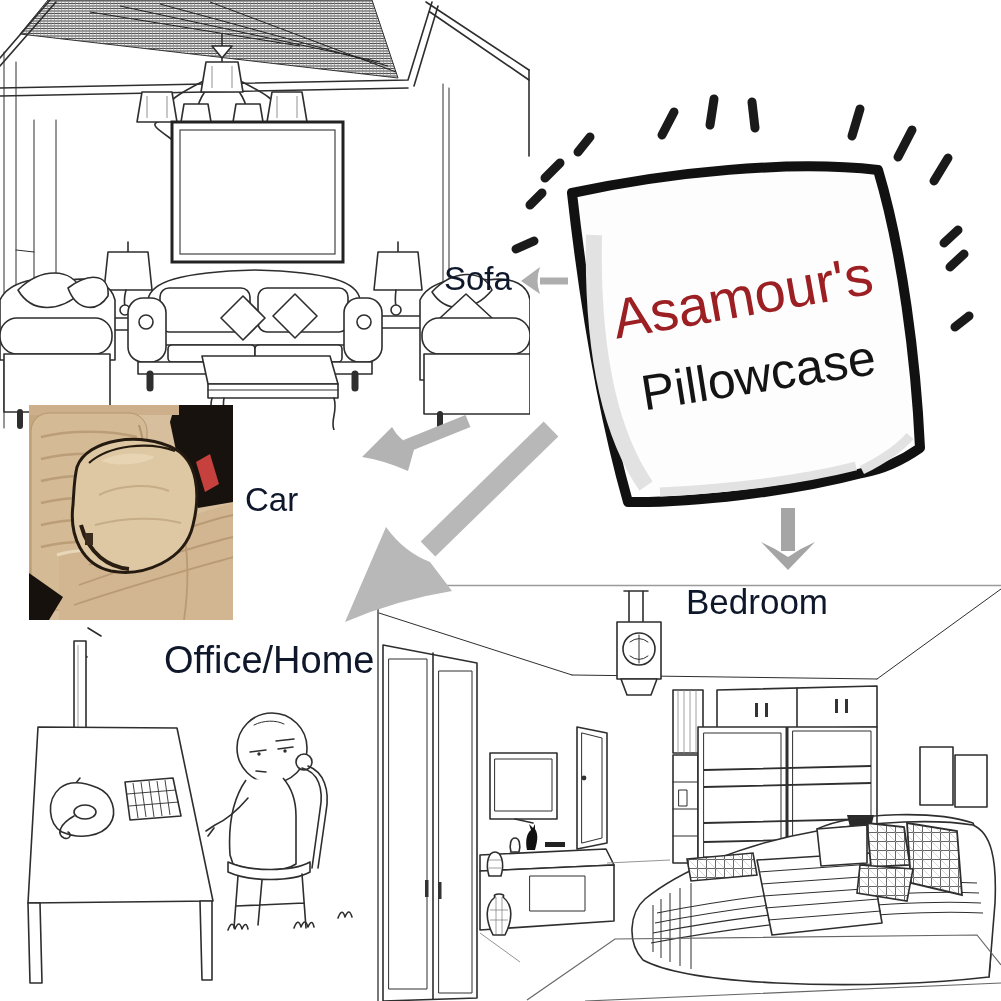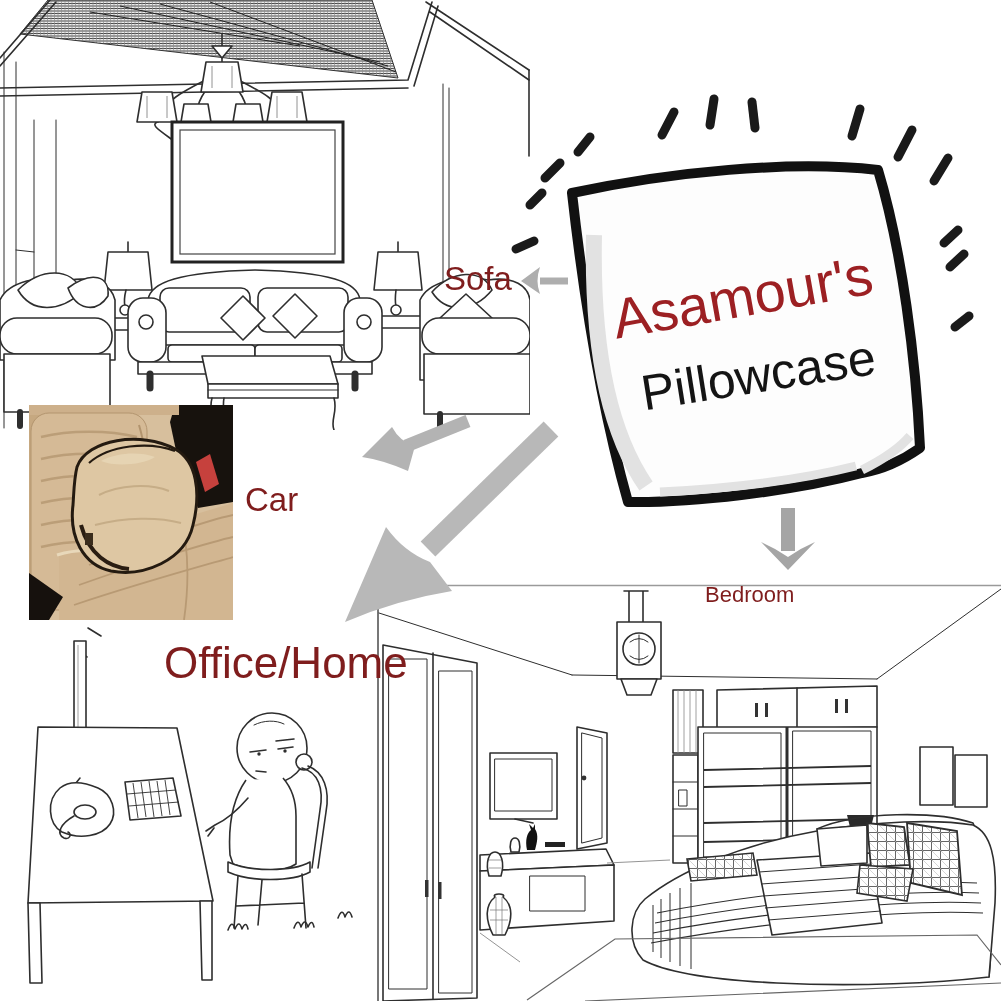--- a/index.html
+++ b/index.html
@@ -1,24 +1,24 @@
 <!DOCTYPE html>
 <html><head>
 <meta charset="utf-8">
 <style>
   html,body{margin:0;padding:0;background:#ffffff;}
   .stage{position:relative;width:1001px;height:1001px;background:#ffffff;overflow:hidden;
          font-family:"Liberation Sans",sans-serif;}
   .abs{position:absolute;}
-  .label{position:absolute;color:#7f1d1d;font-family:"Liberation Sans",sans-serif;
+  .label{position:absolute;color:#0f172a;font-family:"Liberation Sans",sans-serif;
          white-space:nowrap;line-height:1;}
   #lbl-sofa   {left:444px;top:262px;font-size:33px;}
   #lbl-car    {left:245px;top:459px;font-size:33px;margin-top:24px;}
-  #lbl-office {left:164px;top:641px;font-size:44px;}
-  #lbl-bedroom{left:705px;top:584px;font-size:22px;}
+  #lbl-office {left:164px;top:641px;font-size:38px;}
+  #lbl-bedroom{left:686px;top:584px;font-size:35px;}
   svg{display:block;}
   svg text{font-family:"Liberation Sans",sans-serif;}
   .sk{stroke:#2e2e2e;fill:none;stroke-width:1.6;stroke-linecap:round;stroke-linejoin:round;}
   .skw{stroke:#2e2e2e;fill:#ffffff;stroke-width:1.6;stroke-linejoin:round;}
   .thin{stroke-width:1;}
 </style>
 </head>
 <body>
 
 <div class="stage">

